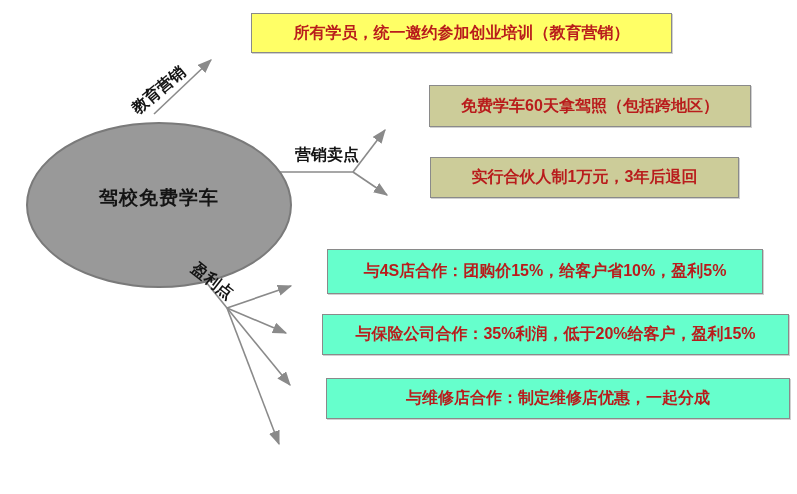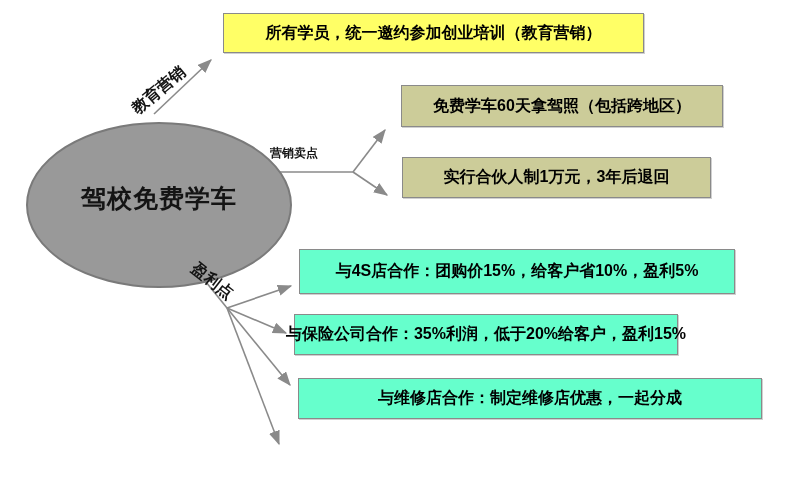--- a/index.html
+++ b/index.html
@@ -13,52 +13,53 @@
   .connectors{position:absolute;left:0;top:0;width:797px;height:494px;pointer-events:none;}
   .root{
     position:absolute;left:26px;top:122px;width:266px;height:166px;
     background:var(--root-fill,#999999);
     border:2px solid var(--root-border,#7a7a7a);
     border-radius:50%;
     display:flex;align-items:center;justify-content:center;
     box-sizing:border-box;
   }
   .root span{
-    font-size:25px;font-weight:700;color:#141414;
+    font-size:19px;font-weight:700;color:#141414;
     letter-spacing:1px;margin-bottom:14px;white-space:nowrap;
   }
   .node{
     position:absolute;
     display:flex;align-items:center;justify-content:center;
     box-sizing:border-box;
-    font-size:16px;font-weight:700;color:#000000;
+    font-size:16px;font-weight:700;color:#b91c1c;
     white-space:nowrap;
     border:1px solid var(--node-border,#8a8a8a);
     box-shadow:1px 1px 0 rgba(120,120,120,.35);
+    margin-left:28px;
   }
   .node.yellow{background:var(--education-node,#ffff66);}
   .node.tan{background:var(--selling-node,#cccc99);}
   .node.green{background:var(--profit-node,#66ffcc);}
   .n-edu1 {left:223px;top:13px; width:421px;height:40px;}
   .n-sell1{left:401px;top:85px; width:322px;height:42px;}
   .n-sell2{left:402px;top:157px;width:309px;height:41px;}
   .n-prof1{left:299px;top:249px;width:436px;height:45px;}
-  .n-prof2{left:294px;top:314px;width:384px;height:41px;}
+  .n-prof2{left:294px;top:314px;width:467px;height:41px;}
   .n-prof3{left:298px;top:378px;width:464px;height:41px;}
   .n-prof4{left:295px;top:441px;width:440px;height:42px;}
   .blabel{
     position:absolute;
     font-size:16px;font-weight:700;color:#141414;
     white-space:nowrap;
   }
   .blabel.edu{
     left:100px;top:80px;width:118px;text-align:center;
     transform:rotate(-40deg);transform-origin:center;
   }
-  .blabel.sell{left:270px;top:145px;font-size:12px;}
+  .blabel.sell{left:295px;top:145px;font-size:16px;}
   .blabel.profit{
     left:186px;top:271px;width:52px;text-align:center;
     transform:rotate(38deg);transform-origin:center;
   }
 </style>
 </head>
 <body>
 
 <div class="canvas">
 

